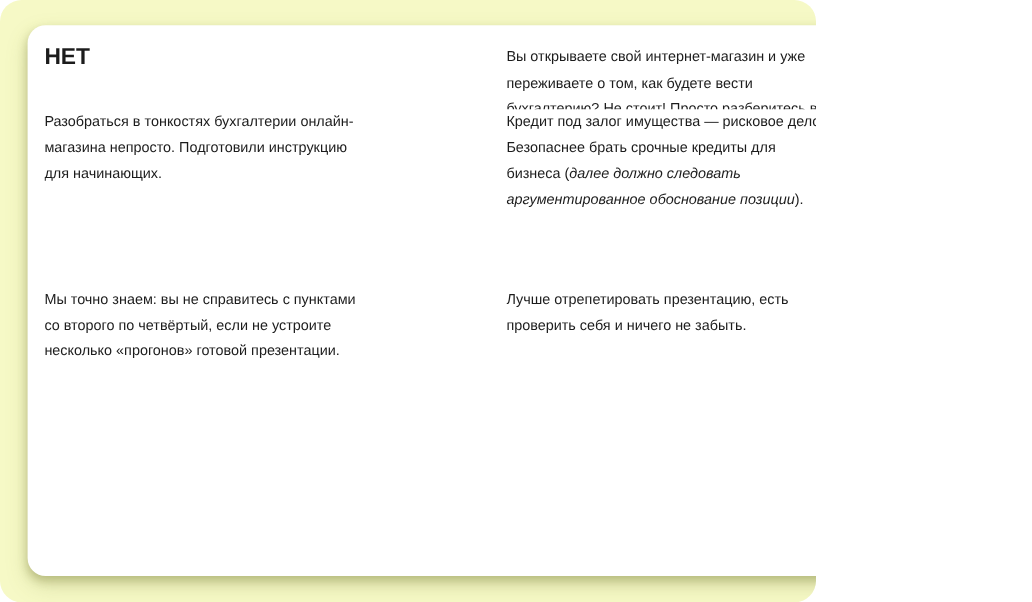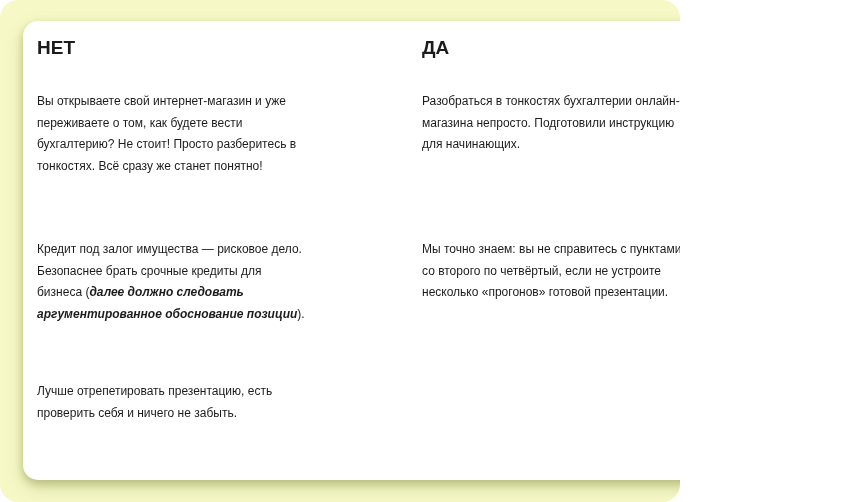--- a/index.html
+++ b/index.html
@@ -41,30 +41,28 @@
   }
   .cell {
     margin: 0;
     font-size: 12px;
     line-height: 21.7px;
     white-space: pre-line;
     overflow: hidden;
   }
   .cell .em {
     font-style: italic;
-    font-weight: bold;
   }
 </style>
 </head>
 <body>
 
 <div class="canvas">
   <div class="card">
     <h2 class="col-header">НЕТ</h2>
-    <h2 class="col-header">ДА</h2>
 
     <p class="cell">Вы открываете свой интернет-магазин и уже
 переживаете о том, как будете вести
 бухгалтерию? Не стоит! Просто разберитесь в
 тонкостях. Всё сразу же станет понятно!</p>
     <p class="cell">Разобраться в тонкостях бухгалтерии онлайн-
 магазина непросто. Подготовили инструкцию
 для начинающих.</p>
 
     <p class="cell"><span>Кредит под залог имущества — рисковое дело.

